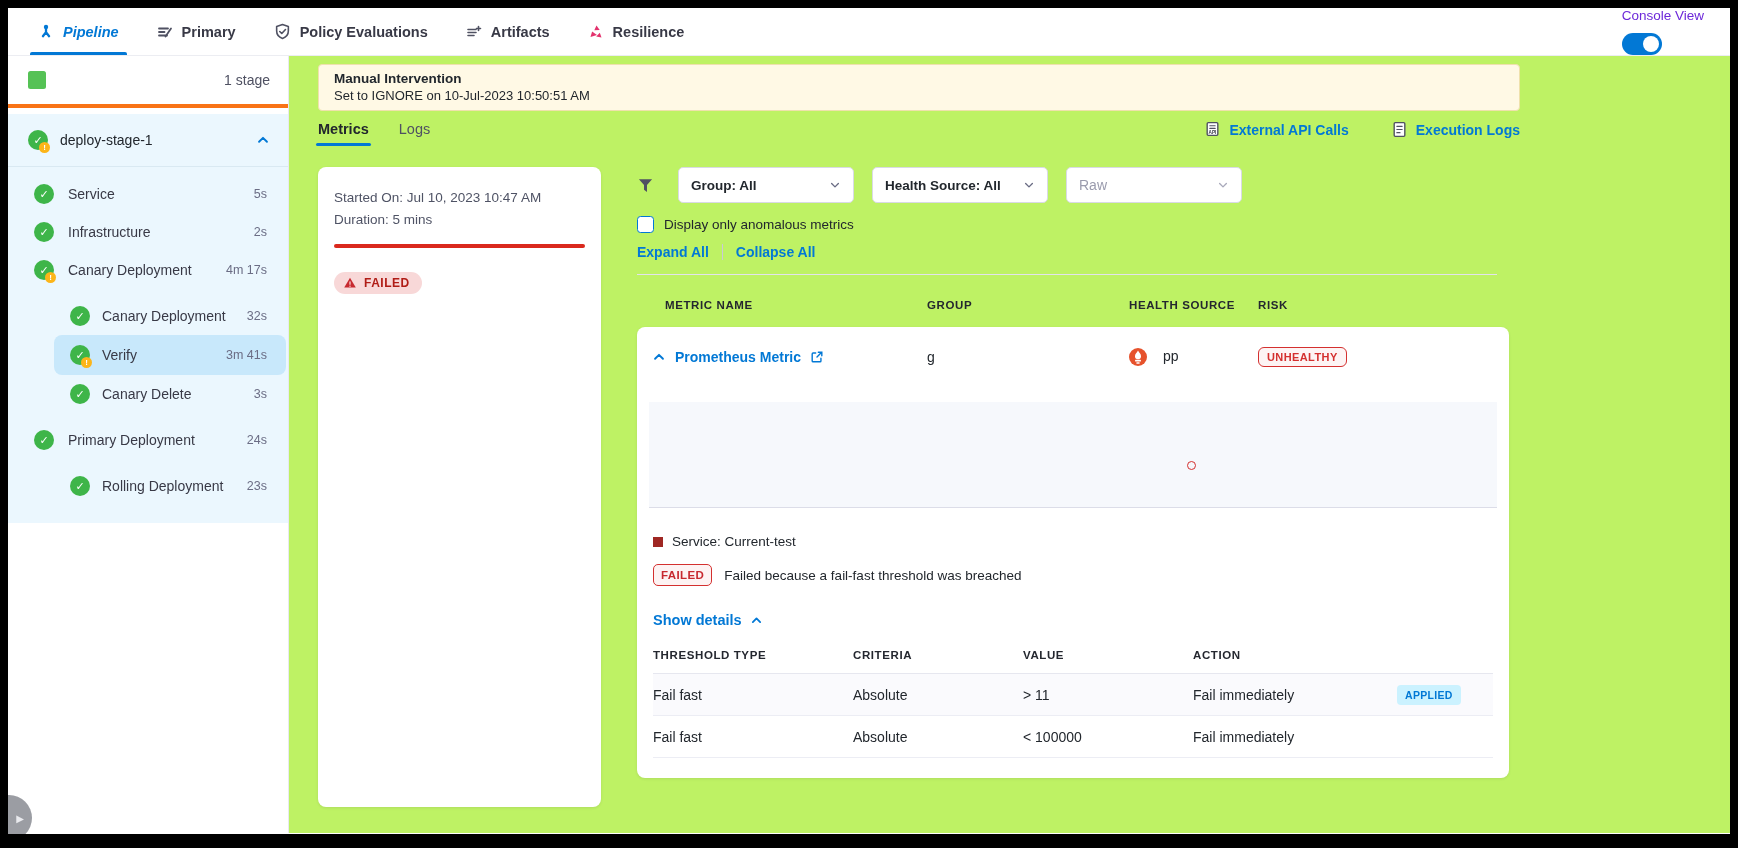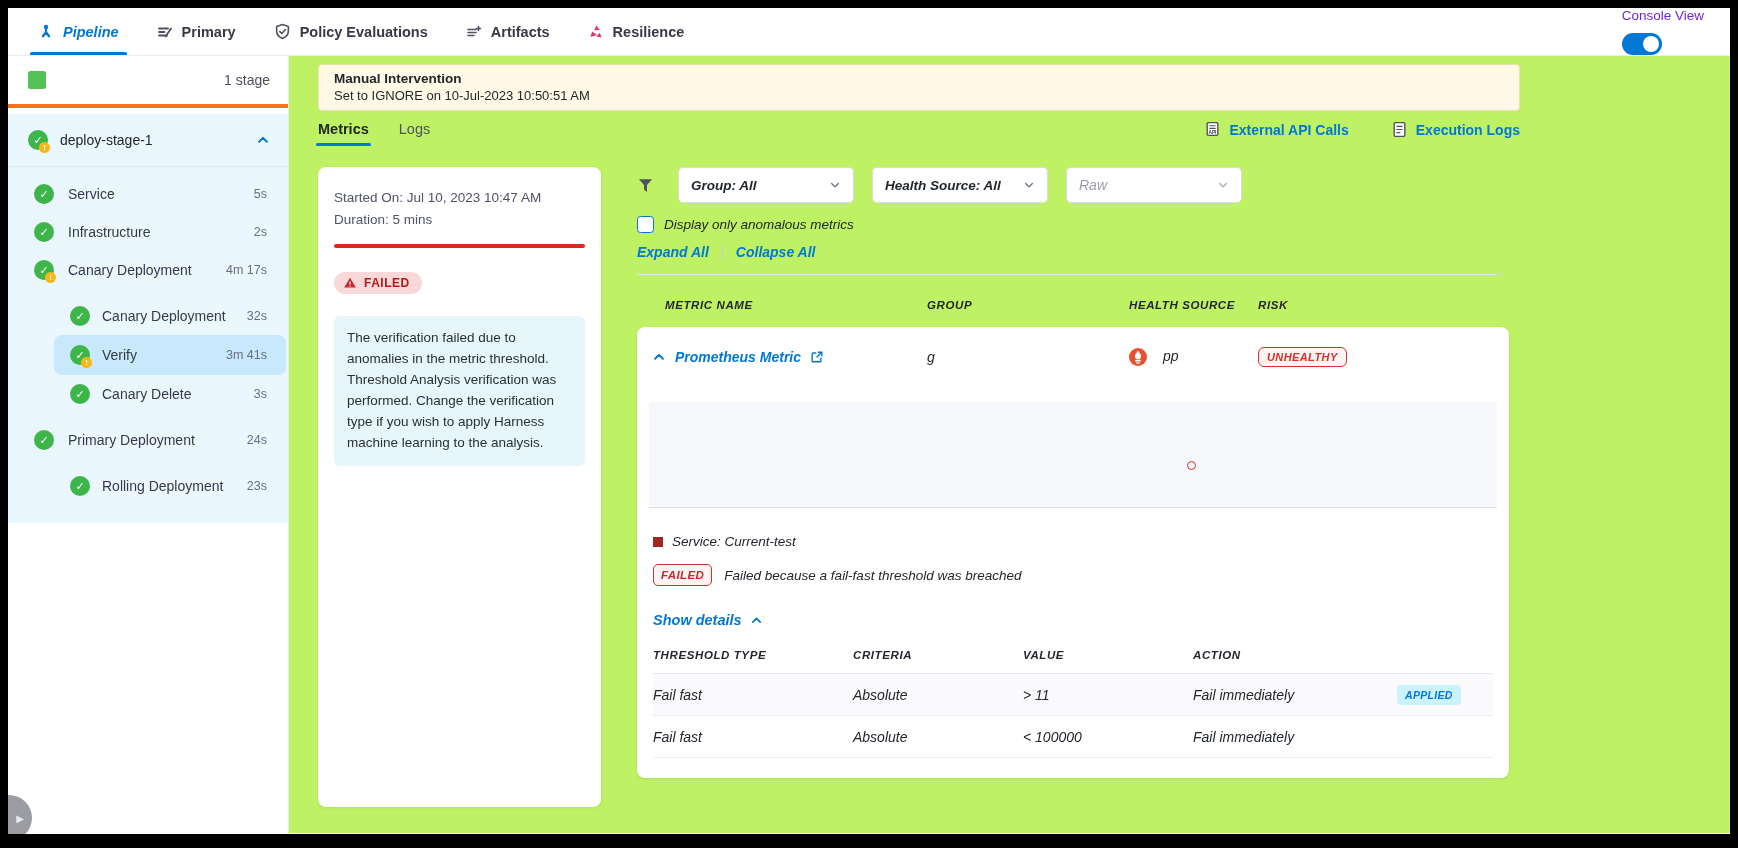--- a/index.html
+++ b/index.html
@@ -115,21 +115,21 @@
     margin-top:24px; display:inline-flex; align-items:center; gap:7px;
     background:#F8D8D8; border-radius:13px; padding:4px 12px 4px 9px;
   }
   .failed-pill .txt { font-size:12px; font-weight:700; letter-spacing:.5px; color:#B01C16; }
   .summary-msg {
     margin-top:22px; background:#E6F6FA; border-radius:6px; padding:12px 13px;
     font-size:13.5px; color:#2B2F36; line-height:1.55;
   }
 
   
-  .right-panel { width:882px; flex:none;font-style:italic; }
+  .right-panel { width:882px; flex:none; }
   .filter-row { display:flex; align-items:center; gap:18px; }
   .filter-row .funnel { margin-right:6px; }
   .dropdown {
     width:176px; height:36px; background:#fff; border:1px solid #D9DAE5; border-radius:5px;
     display:flex; align-items:center; padding:0 12px; cursor:pointer;
   }
   .dropdown .dd-label { font-size:13.5px; font-weight:600; color:#22272D; }
   .dropdown.placeholder .dd-label { color:#9A9BAD; font-weight:400; font-size:14px; }
   .dropdown .chev { margin-left:auto; }
   .anomalous-row { margin-top:13px; display:flex; align-items:center; gap:10px; }
@@ -356,21 +356,20 @@
           <div class="summary-line">Duration: 5 mins</div>
           <div class="progress-bar"></div>
           <div class="failed-pill">
             <svg width="14" height="14" viewBox="0 0 16 16">
                 <path d="M8 2l6.6 11.2H1.4z" fill="#C7292F"></path>
                 <rect x="7.3" y="6.2" width="1.4" height="3.8" fill="#F8D8D8"></rect>
                 <rect x="7.3" y="11" width="1.4" height="1.4" fill="#F8D8D8"></rect>
               </svg>
             <span class="txt">FAILED</span>
           </div>
-          <div class="summary-msg">The verification failed due to anomalies in the metric threshold. Threshold Analysis verification was performed. Change the verification type if you wish to apply Harness machine learning to the analysis.</div>
         </div>
 
         <div class="right-panel">
 
           <div class="filter-row">
             <svg class="funnel" width="17" height="17" viewBox="0 0 16 16">
                 <path d="M1.8 2h12.4l-4.8 5.6V14l-2.8-1.9V7.6z" fill="#4F5162"></path>
               </svg>
             <div class="dropdown">
               <span class="dd-label">Group: All</span>

